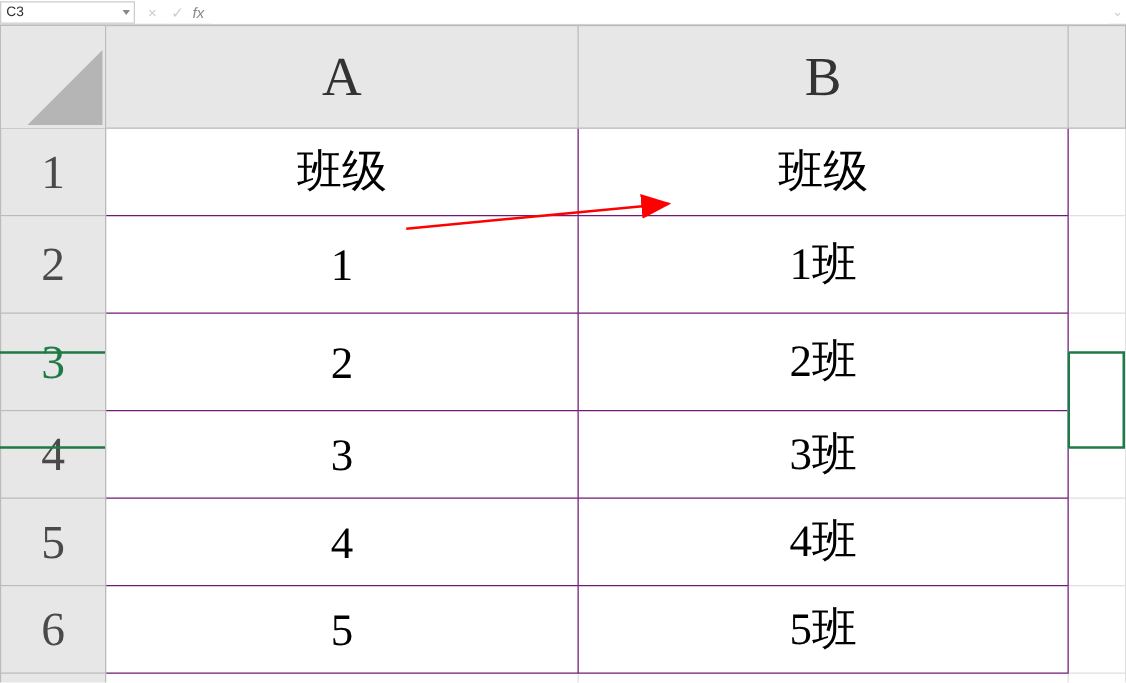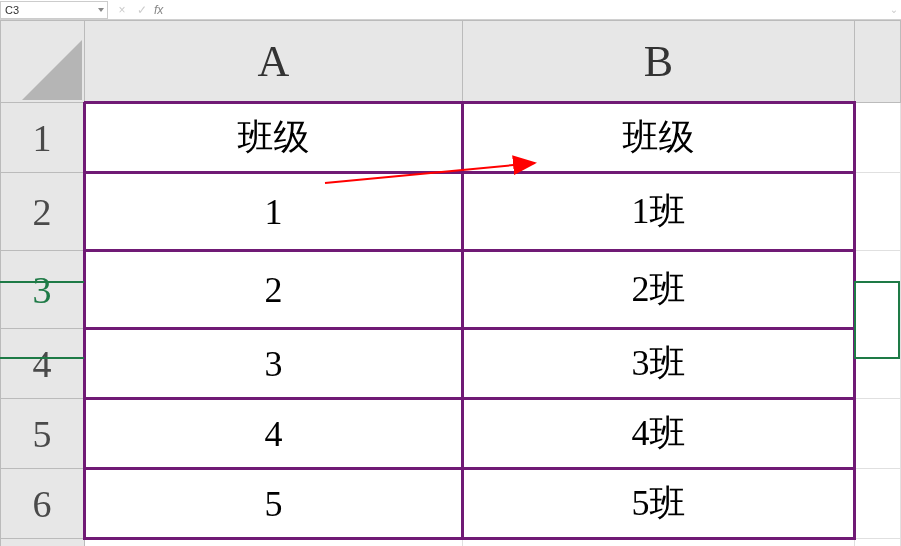--- a/index.html
+++ b/index.html
@@ -133,21 +133,21 @@
     .cell {
       border: 1px solid #e0e0e0;
       text-align: center;
       font-size: 36px;
       color: #000;
       height: 70px;
       font-family: "Times New Roman", "SimSun", serif;
     }
     
     .cell.data {
-      border: 3px solid #701a75;
+      border: 1px solid #701a75;
     }
     
     tr.row-2 .row-header,
     tr.row-2 .cell { height: 78px; }
     
     tr.row-3 .row-header,
     tr.row-3 .cell { height: 78px; }
     
     .row-7-partial .row-header {
       height: 30px;

